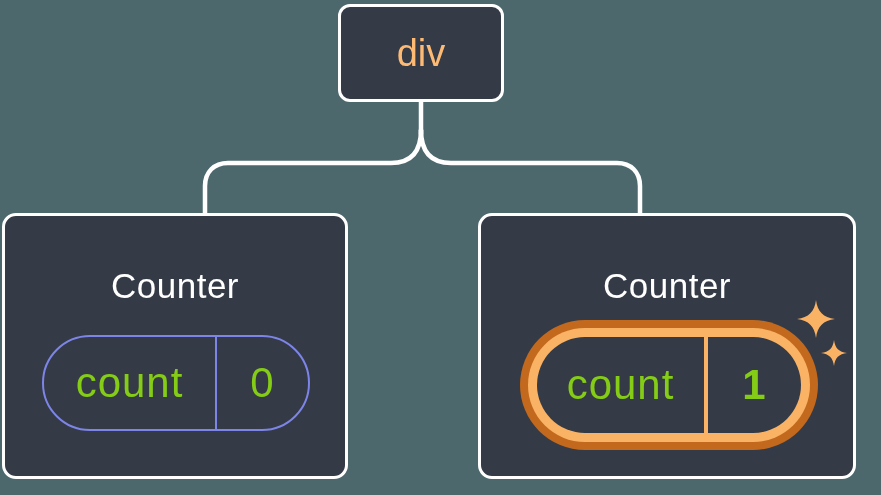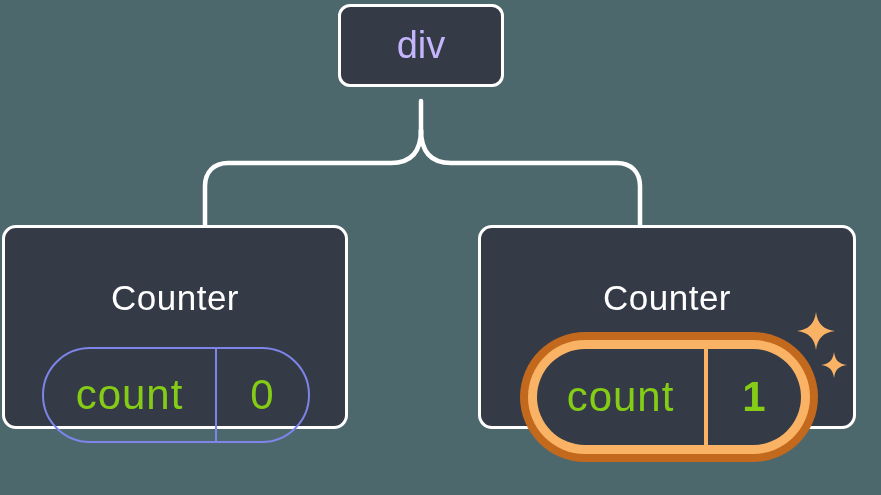--- a/index.html
+++ b/index.html
@@ -17,31 +17,31 @@
     width: 881px; height: 495px;
   }
   .node {
     position: absolute;
     background: #343A46;
     border: 3px solid #FFFFFF;
     box-sizing: border-box;
   }
   .root-node {
     left: 338px; top: 4px;
-    width: 166px; height: 83px;
+    width: 166px; height: 98px;
     border-radius: 12px;
     display: flex;
     align-items: center;
     justify-content: center;
-    color: #c4b5fd;
+    color: #fdba74;
     font-size: 38px;
   }
   .card {
-    top: 225px;
-    height: 204px;
+    top: 213px;
+    height: 266px;
     border-radius: 14px;
   }
   .card-left  { left: 2px;   width: 346px; }
   .card-right { left: 478px; width: 378px; }
   .card-title {
     margin-top: 50px;
     text-align: center;
     color: #FFFFFF;
     font-size: 35px;
     font-weight: 500;

